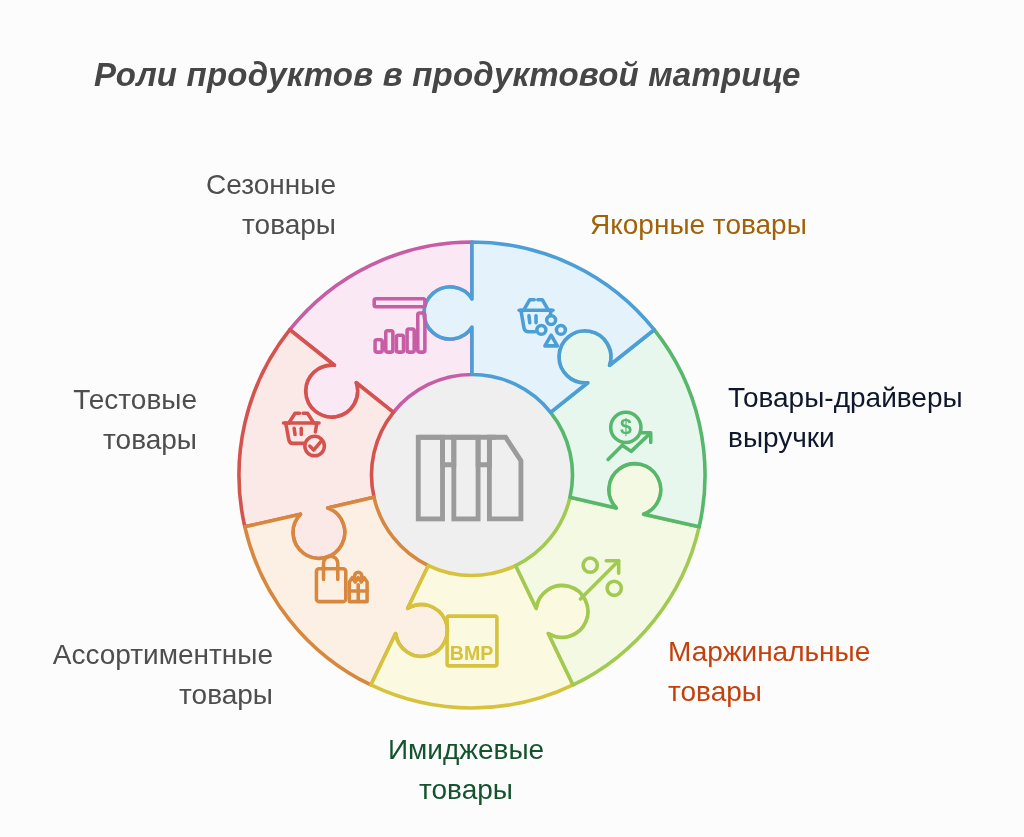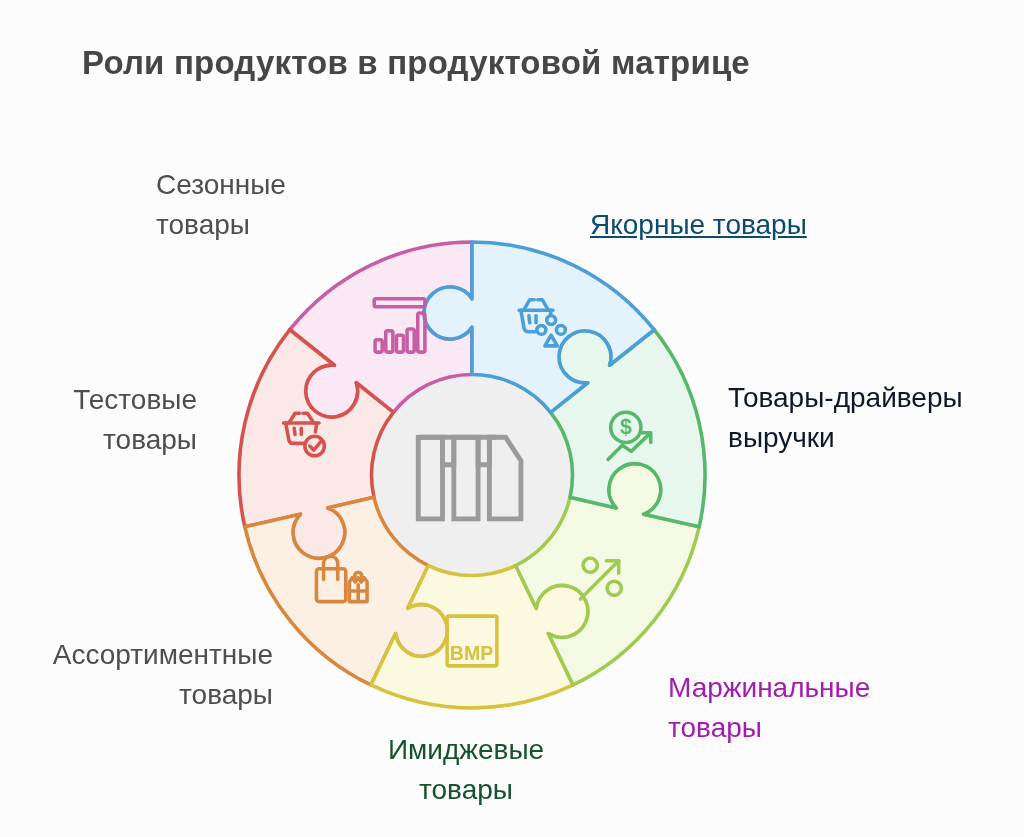--- a/index.html
+++ b/index.html
@@ -2,29 +2,29 @@
 <html><head>
 <meta charset="utf-8">
 <style>
   html,body{margin:0;padding:0}
   body{
     width:1024px;height:837px;position:relative;overflow:hidden;
     font-family:"Liberation Sans","DejaVu Sans",sans-serif;
     background:#fcfcfc;
   }
   .title{
-    position:absolute;left:78px;top:40px;margin:4px;
-    font-size:33px;font-weight:bold;color:#464646;letter-spacing:.2px;
+    position:absolute;left:78px;top:40px;margin:16px;
+    font-size:33px;font-weight:bold;color:#464646;letter-spacing:.2px;font-style:italic;
   }
   #wheel{position:absolute;left:0;top:0;width:1024px;height:837px}
   .lbl{
     position:absolute;font-size:28px;line-height:40px;color:#4e4e4e;
     white-space:pre-line;
   }
-  .lbl-seasonal  {left:156px;top:165px;width:212px;text-align:left}
+  .lbl-seasonal  {left:124px;top:165px;width:212px;text-align:right}
   .lbl-anchor    {left:590px;top:205px}
   .lbl-drivers   {left:728px;top:378px}
   .lbl-marginal  {left:668px;top:632px}
   .lbl-image     {left:331px;top:730px;width:270px;text-align:center}
   .lbl-assortment{left:23px; top:635px;width:250px;text-align:right}
   .lbl-test      {left:17px; top:380px;width:180px;text-align:right}
   svg text{font-family:"Liberation Sans","DejaVu Sans",sans-serif}
 </style>
 </head>
 <body style="background: rgb(252, 252, 252);">
@@ -137,24 +137,24 @@
       <use href="#dollar-growth-icon" x="601.84" y="406.06" width="64" height="64" style="color:#57b86c;--pf:#e8f7ee"></use>
       <use href="#percent-arrow-icon" x="569.78" y="546.50" width="64" height="64" style="color:#a1ca51;--pf:#f4f9e3"></use>
       <use href="#bmp-file-icon" x="440.00" y="609.00" width="64" height="64" style="color:#d6c23c;--pf:#fcf9e1"></use>
       <use href="#shopping-bags-icon" x="310.22" y="546.50" width="64" height="64" style="color:#d8883e;--pf:#fbf0e3"></use>
       <use href="#basket-check-icon" x="278.16" y="406.06" width="64" height="64" style="color:#d5534e;--pf:#fbe9e7"></use>
       <use href="#bar-chart-icon" x="367.98" y="293.44" width="64" height="64" style="color:#c75da5;--pf:#fae8f5"></use>
       <use href="#store-shelf-icon" x="413" y="430" width="114" height="97" style="color:#9b9b9b"></use>
     </g>
 </svg>
 
-<div class="lbl lbl-anchor" style="color: #0c4a6e; text-decoration: underline;">Якорные товары</div>
+<div class="lbl lbl-anchor" style="color: #a16207;">Якорные товары</div>
 <div class="lbl lbl-drivers" style="color: #0f172a;">Товары-драйверы
 выручки</div>
-<div class="lbl lbl-marginal" style="color: #a21caf; margin-top: 36px;">Маржинальные
+<div class="lbl lbl-marginal" style="color: #c2410c;">Маржинальные
 товары</div>
 <div class="lbl lbl-image" style="color: #14532d;">Имиджевые
 товары</div>
 <div class="lbl lbl-assortment" style="color: rgb(78, 78, 78);">Ассортиментные
 товары</div>
 <div class="lbl lbl-test" style="color: rgb(78, 78, 78);">Тестовые
 товары</div>
 <div class="lbl lbl-seasonal" style="color: rgb(78, 78, 78);">Сезонные
 товары</div>
 

